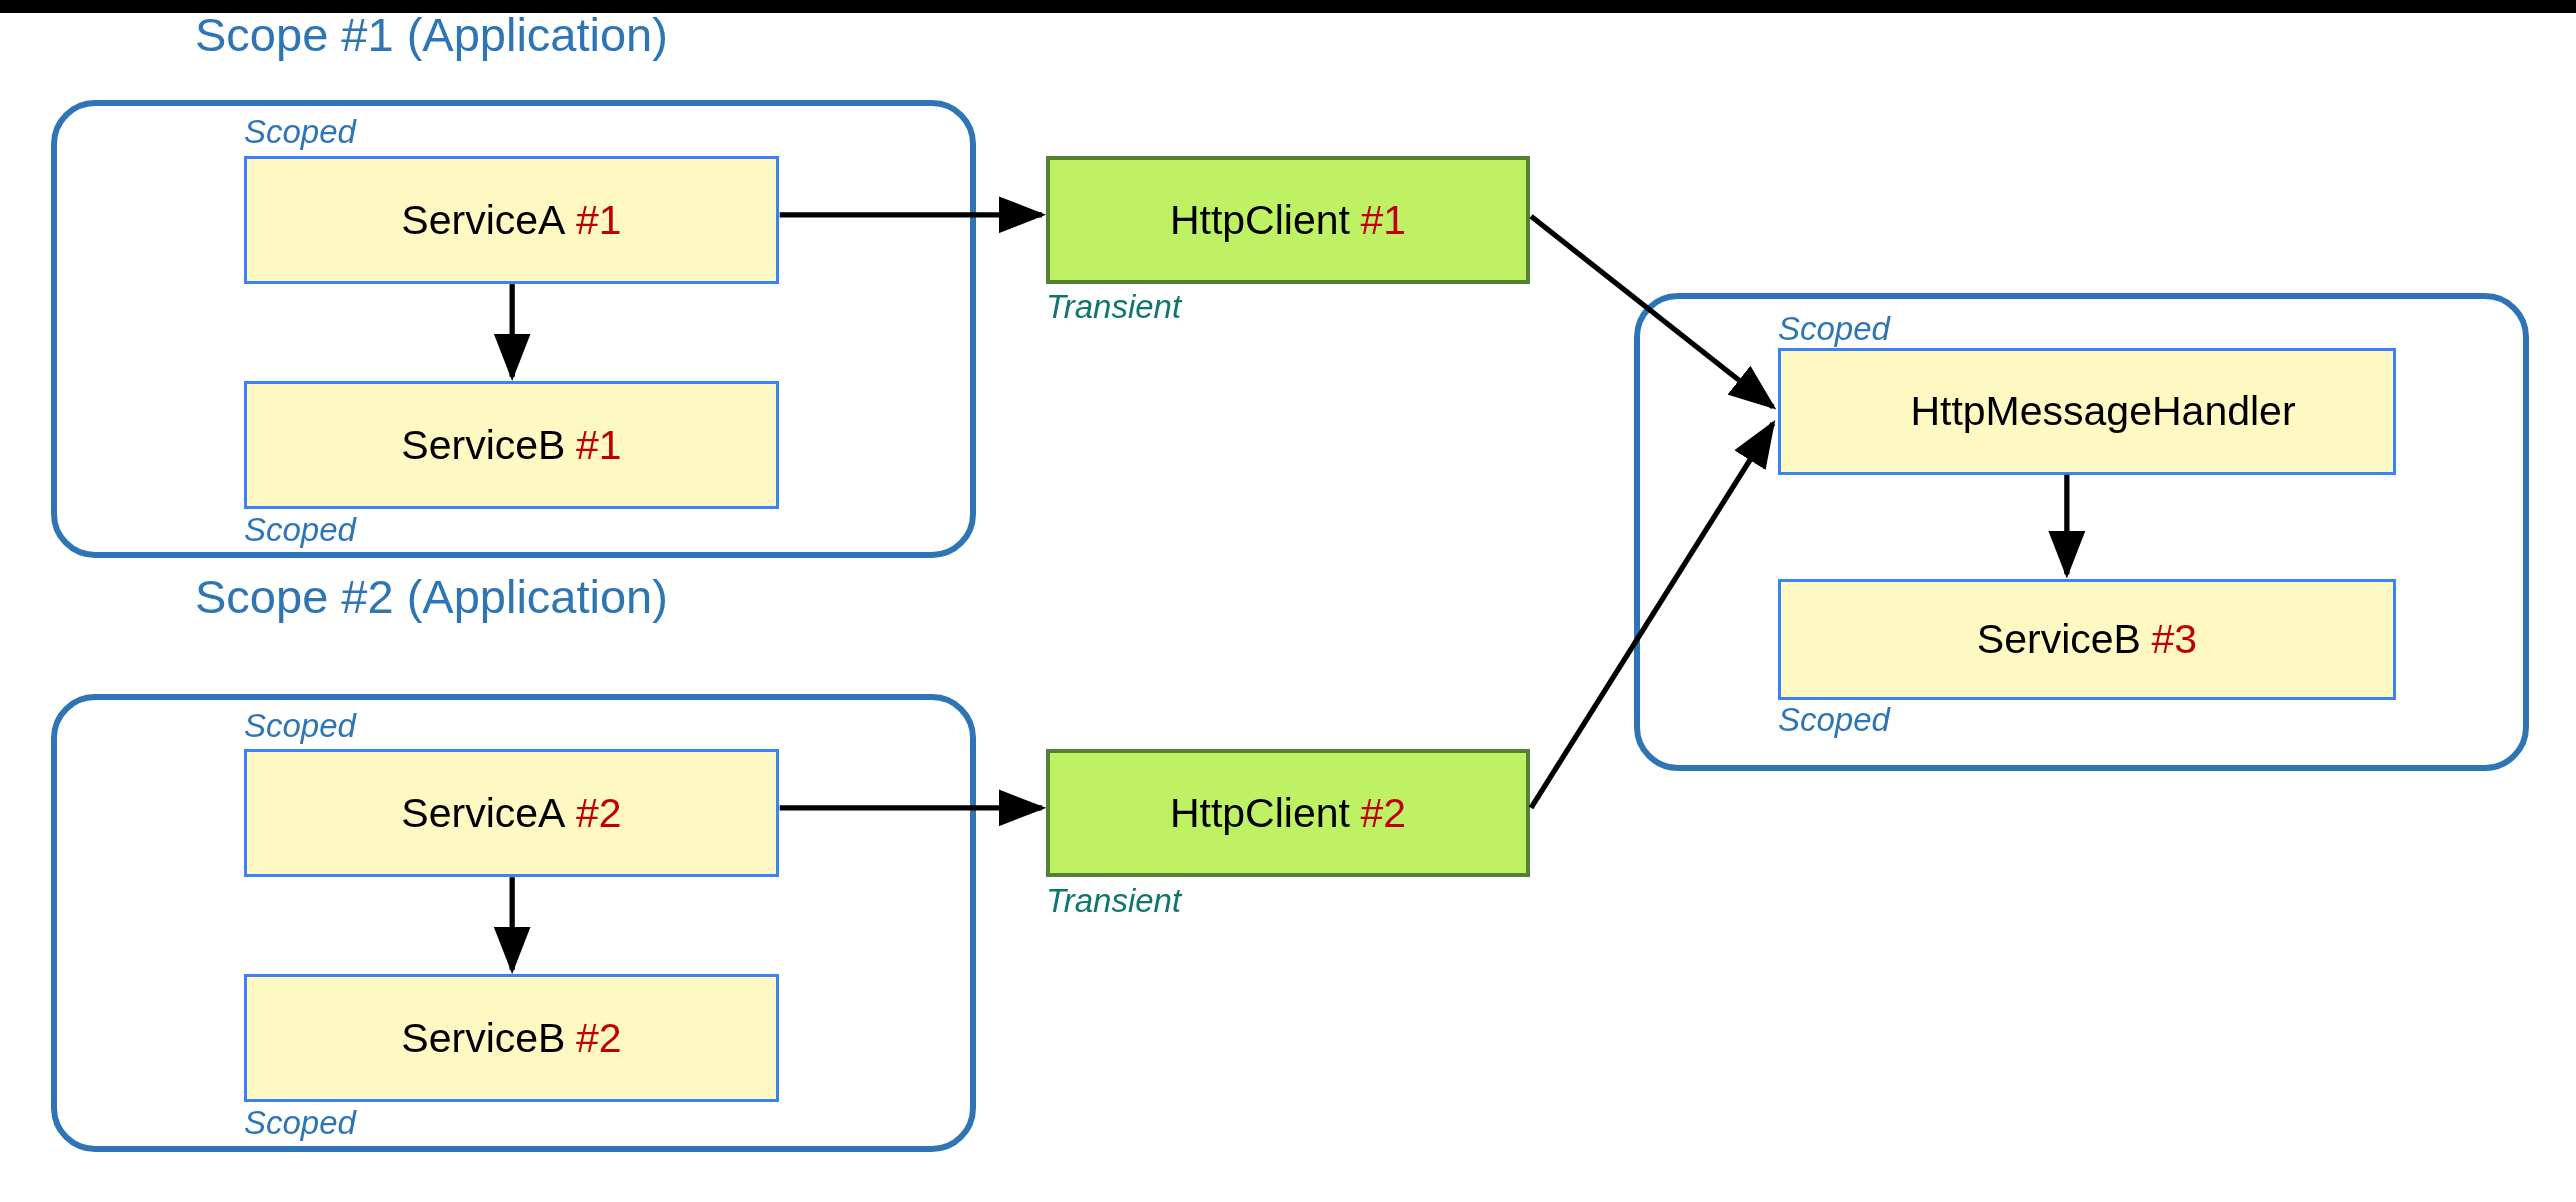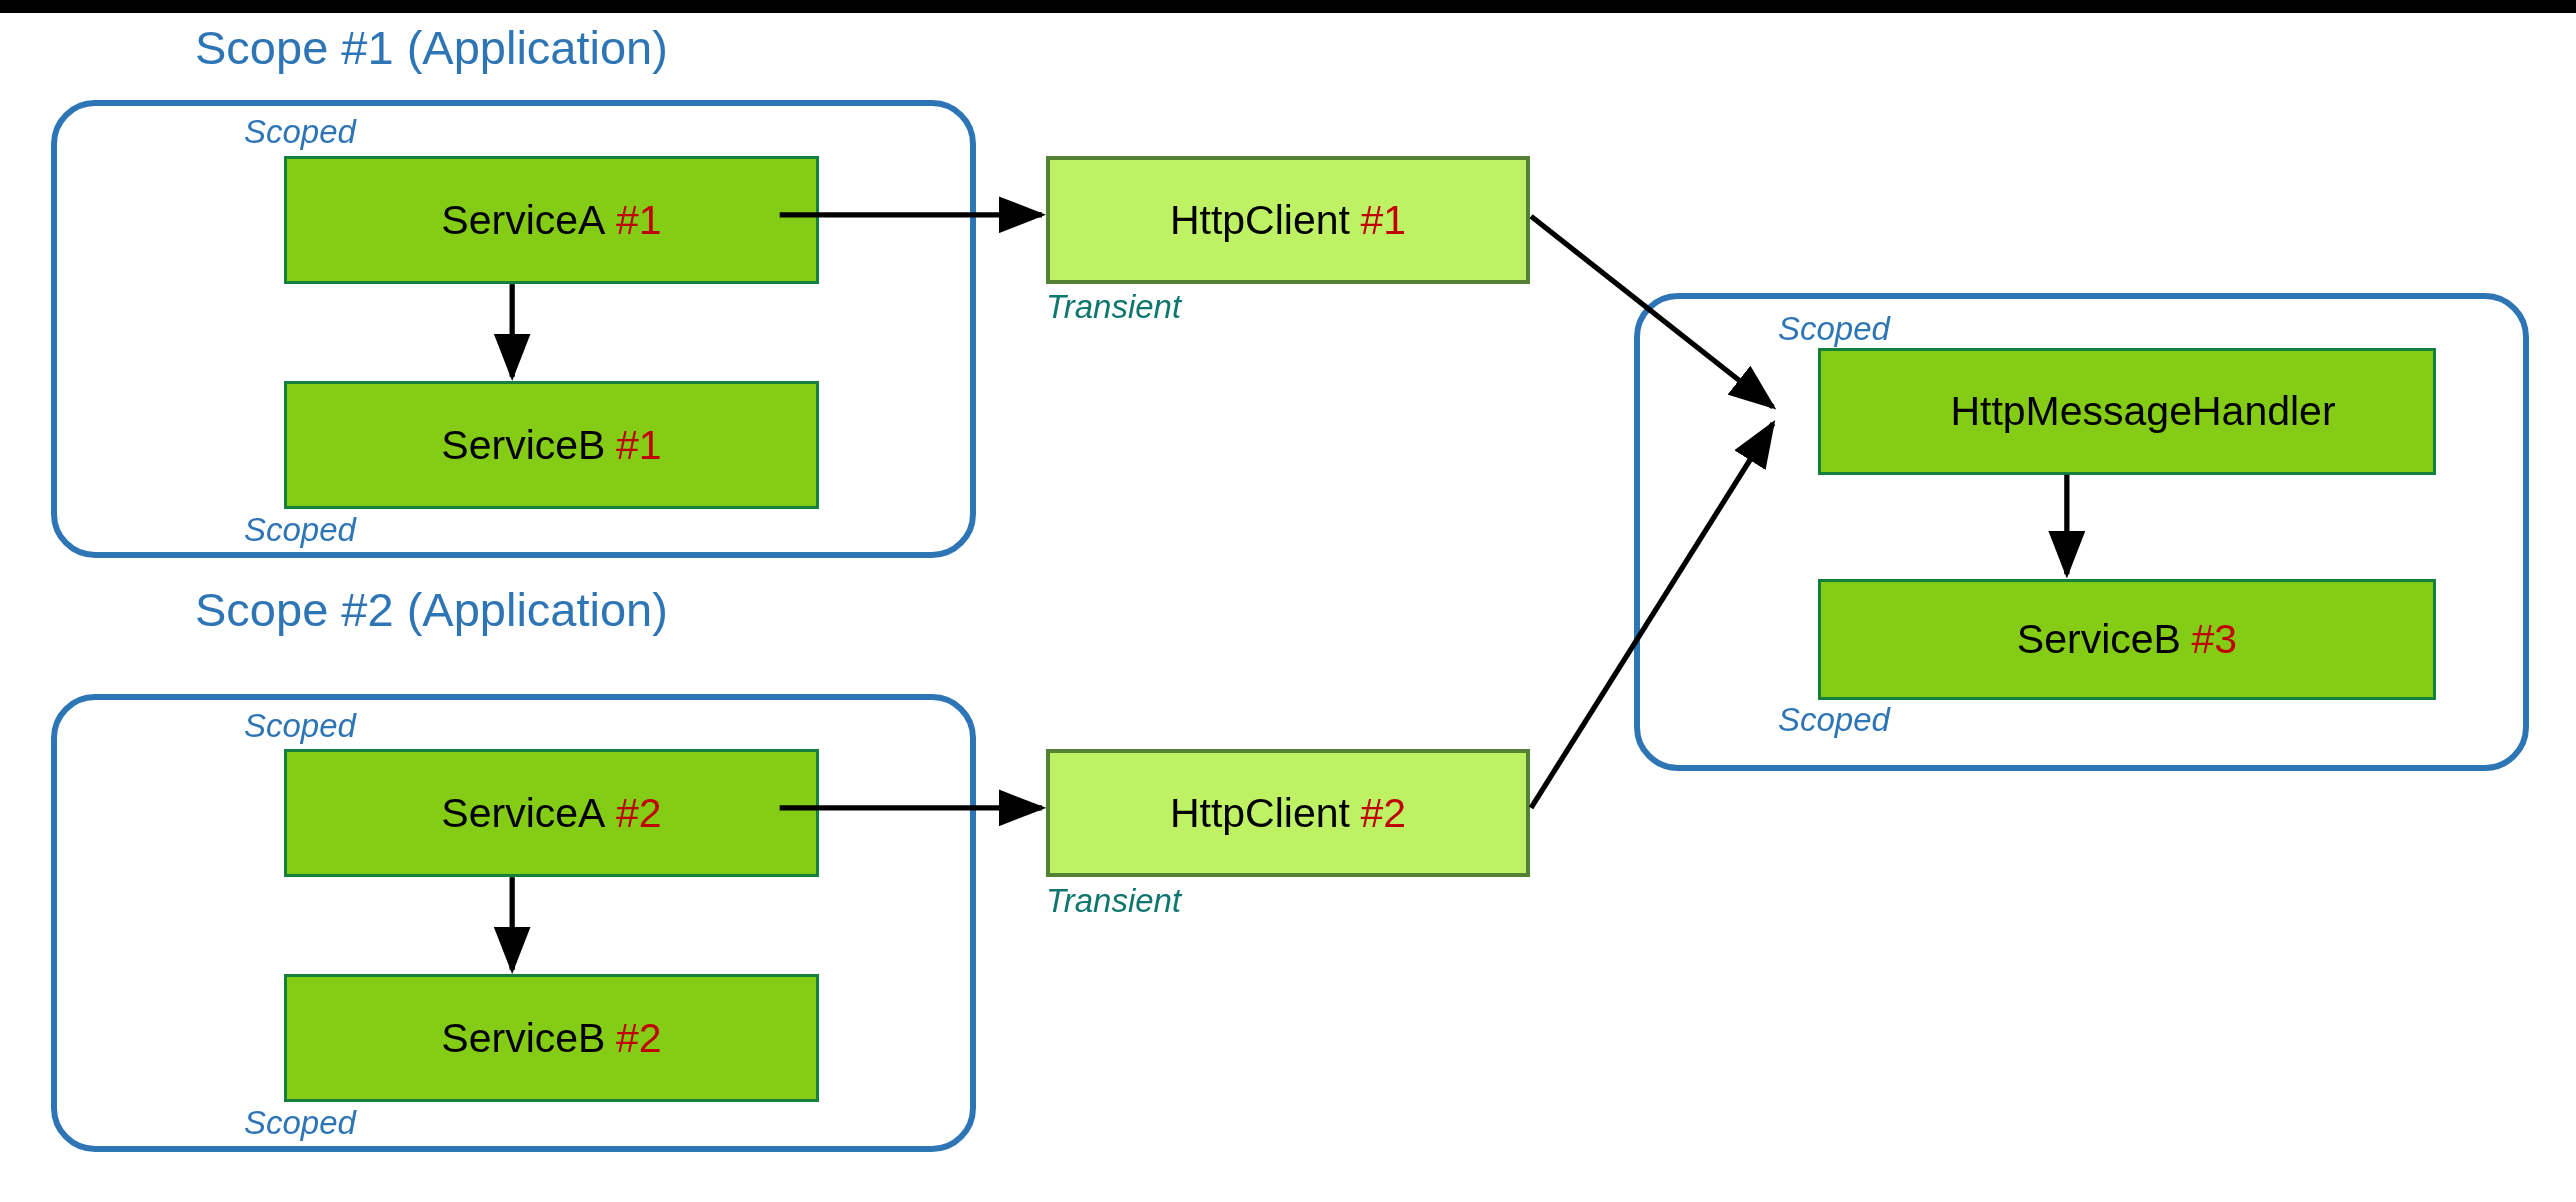--- a/index.html
+++ b/index.html
@@ -26,39 +26,37 @@
     background:transparent;
     box-sizing:border-box;
   }
   .scope-title {
     position:absolute;
     color:#2E75B6;
     font-size:47px;
     line-height:47px;
     white-space:nowrap;
     font-family:"Liberation Sans", sans-serif;
-    margin-top:13px;
   }
 
   
   .node {
     position:absolute;
     box-sizing:border-box;
     display:flex;
     align-items:center;
     justify-content:center;
     white-space:nowrap;
     font-size:41px;
     line-height:41px;
   }
   .node.blue {
-    background:#84cc16;
-    border:3px solid #15803d;
+    background:#fef9c3;
+    border:3px solid #3b82f6;
     color:#000000;
-    margin-left:40px;
   }
   .node.green {
     background:#bef264;
     border:4.5px solid #548235;
     color:#000000;
   }
   .node .num { color:#C00000; margin-left:10.6px; }
 
   
   .caption {

